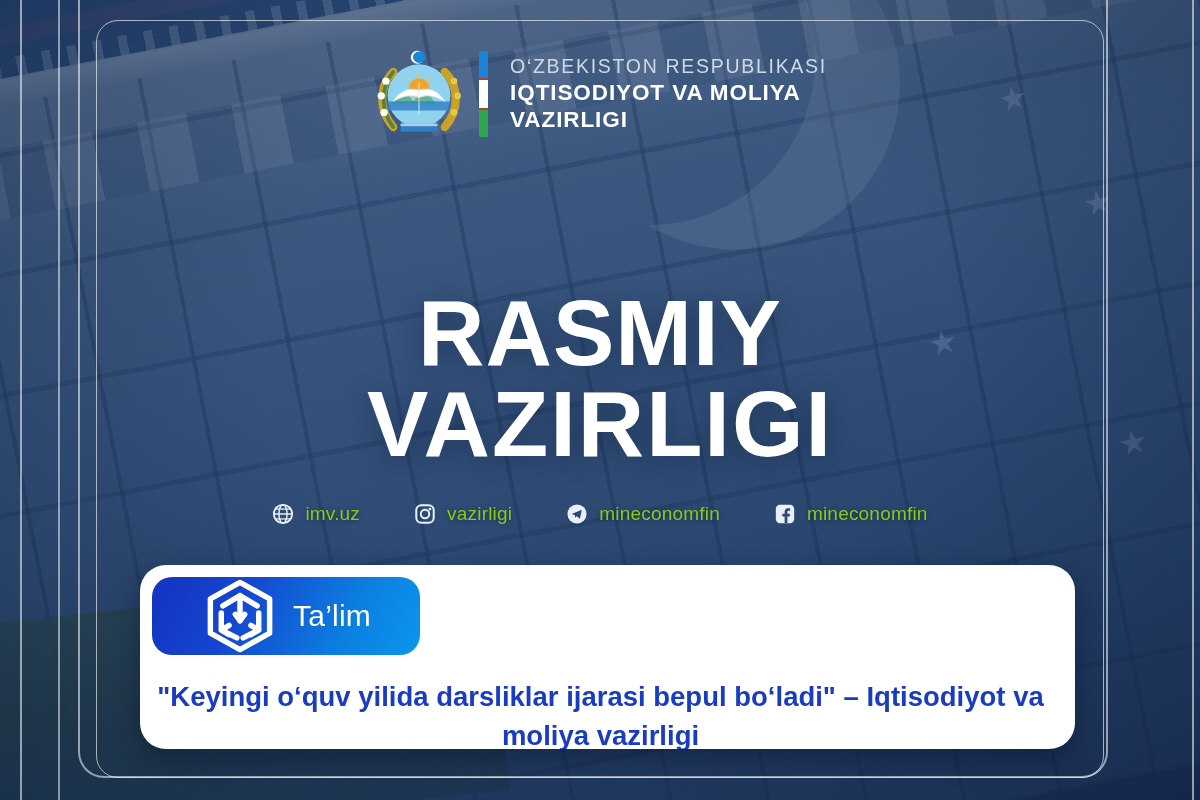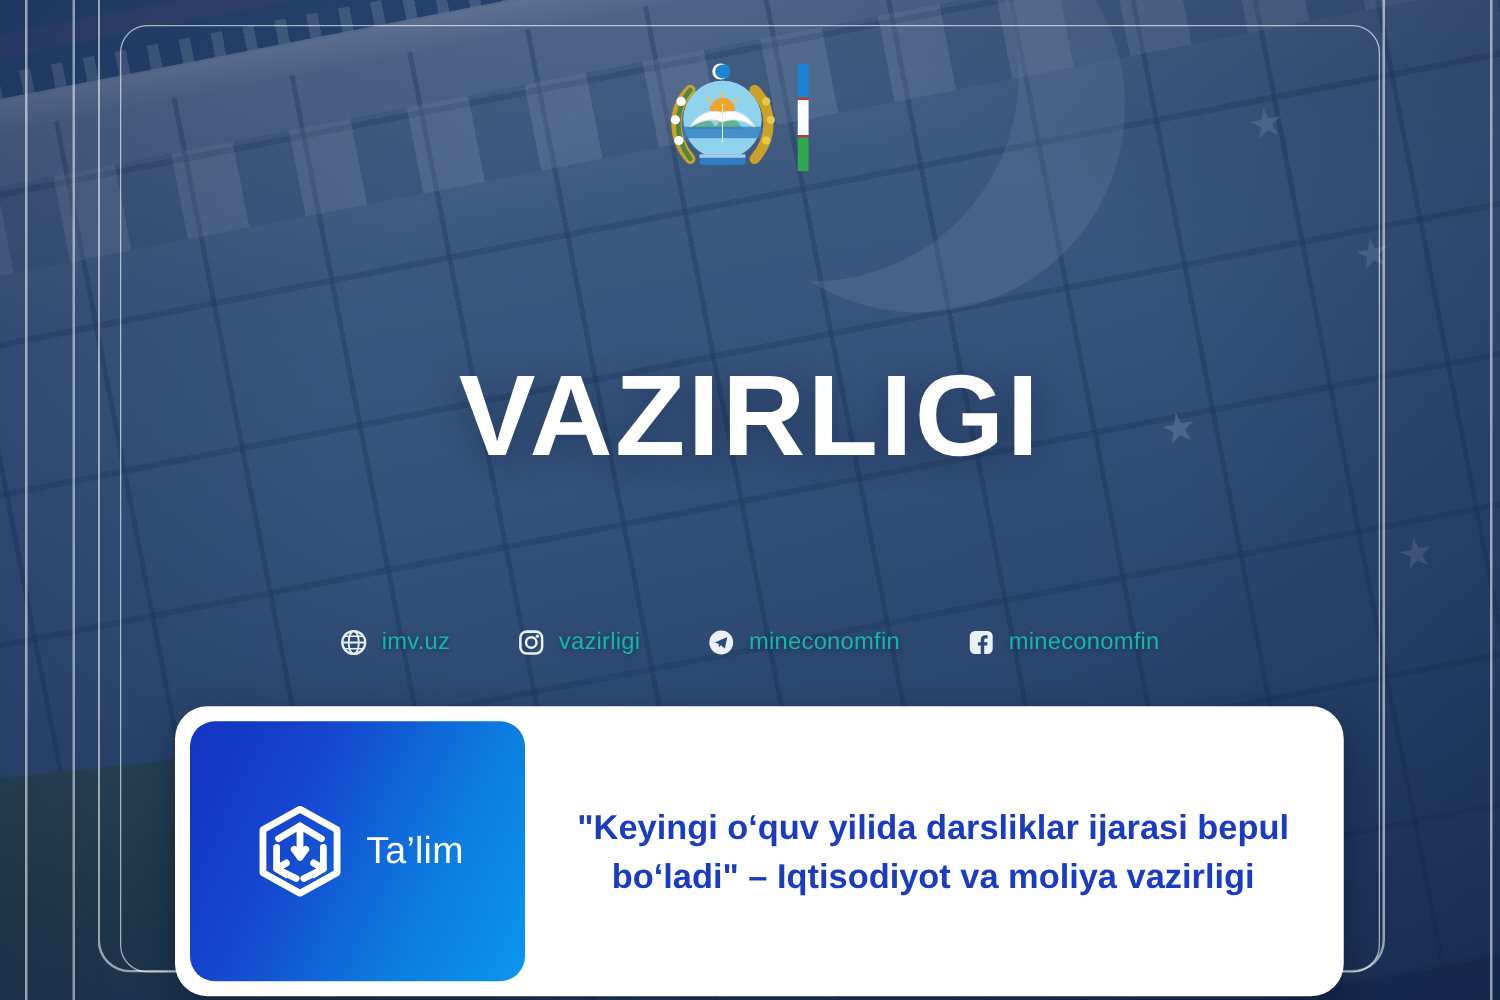--- a/index.html
+++ b/index.html
@@ -151,30 +151,30 @@
   .title .l2{ display:block; letter-spacing:2px; }
 
   
   .socials{
     position:absolute; left:0; right:0; top:503px;
     display:flex; align-items:center; justify-content:center; gap:54px;
   }
   .soc{ display:flex; align-items:center; gap:11px; }
   .soc-ico{ width:22px; height:22px; flex:0 0 auto; }
   .soc-label{
-    color:#14b8a6; font-size:19px; font-weight:400; letter-spacing:.2px;
+    color:#84cc16; font-size:19px; font-weight:400; letter-spacing:.2px;
     text-shadow:0 1px 4px rgba(10,24,50,.5);
   }
 
   
   .card{
-    position:absolute; left:140px; top:565px; width:935px; height:232px;
+    position:absolute; left:140px; top:565px; width:935px; height:184px;
     background:#ffffff; border-radius:26px;
     box-shadow:0 10px 26px rgba(6,18,42,.45);
-    display:flex; align-items:stretch; overflow:hidden;
+    display:flex; align-items:stretch; overflow:hidden;flex-direction:column;
   }
   .badge{
     margin:12px; width:268px; border-radius:20px; flex:0 0 auto;
     background:linear-gradient(115deg,#1433c0 0%,#1546cf 32%,#0c7fe0 72%,#0a96ef 100%);
     display:flex; align-items:center; justify-content:center; gap:14px;
     padding:0 16px;
   }
   .badge-ico{ width:78px; height:78px; flex:0 0 auto; }
   .badge-text{
     color:#ffffff; font-size:30px; font-weight:400; line-height:1.14;
@@ -260,23 +260,29 @@
     </svg>
 
     <div class="flagbar">
       <div class="b"></div>
         <div class="r1"></div>
         <div class="w"></div>
         <div class="r2"></div>
         <div class="g"></div>
     </div>
 
+    <div class="hdr-text">
+      <div class="hdr-line1">O‘ZBEKISTON RESPUBLIKASI</div>
+      <div class="hdr-line2">IQTISODIYOT VA MOLIYA</div>
+      <div class="hdr-line2">VAZIRLIGI</div>
+    </div>
   </div>
 
   <div class="title">
+    <span>RASMIY</span>
     <span class="l2">VAZIRLIGI</span>
   </div>
 
   <div class="socials">
 
     <div class="soc">
       <svg class="soc-ico" viewBox="0 0 24 24">
         <circle cx="12" cy="12" r="10" fill="none" stroke="#eaf0f7" stroke-width="2"></circle>
         <ellipse cx="12" cy="12" rx="4.4" ry="10" fill="none" stroke="#eaf0f7" stroke-width="1.6"></ellipse>
         <line x1="2" y1="12" x2="22" y2="12" stroke="#eaf0f7" stroke-width="1.6"></line>

